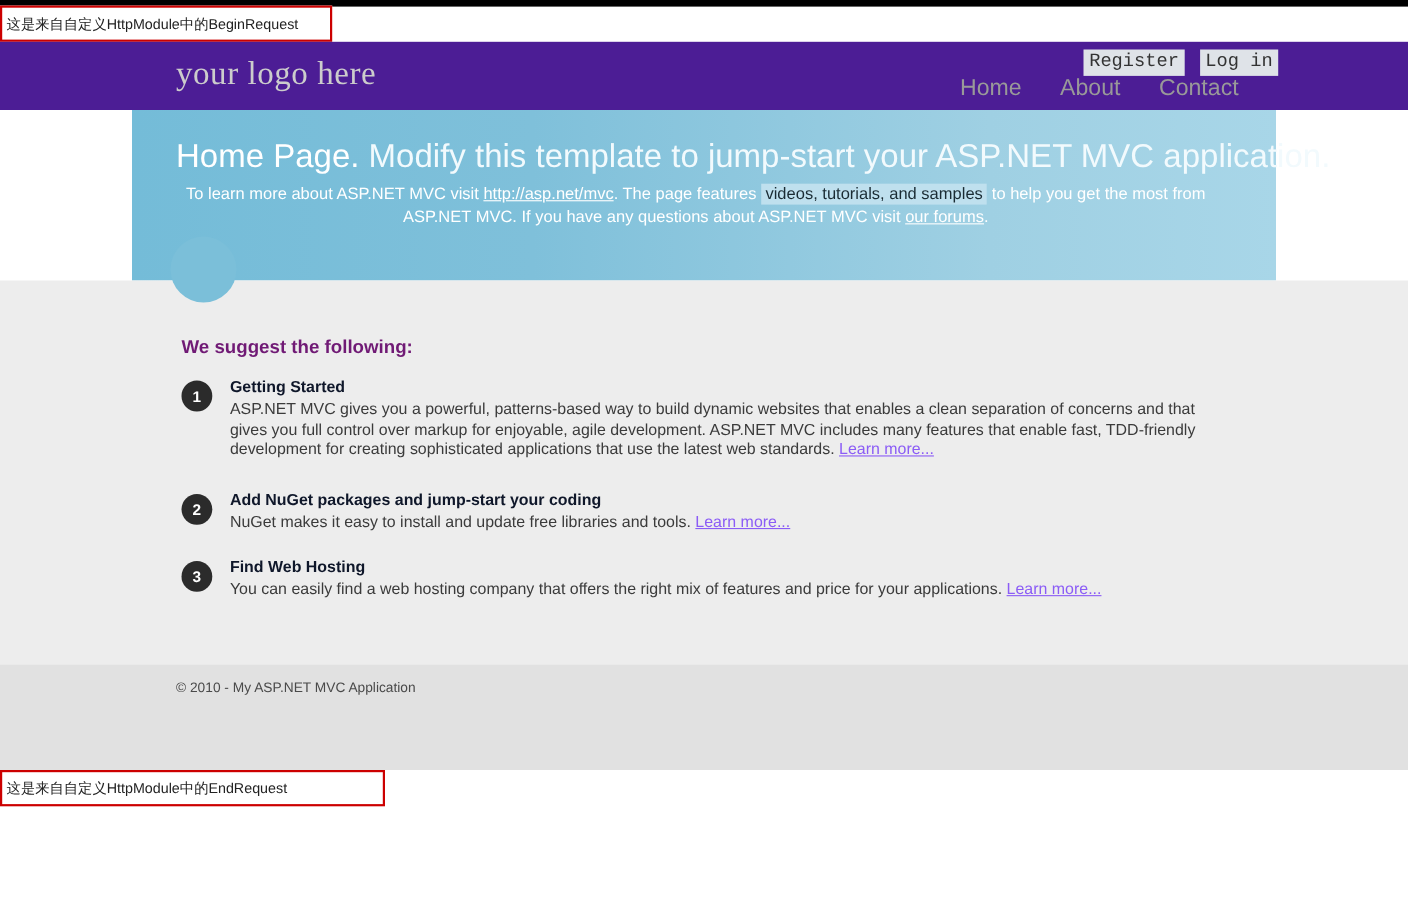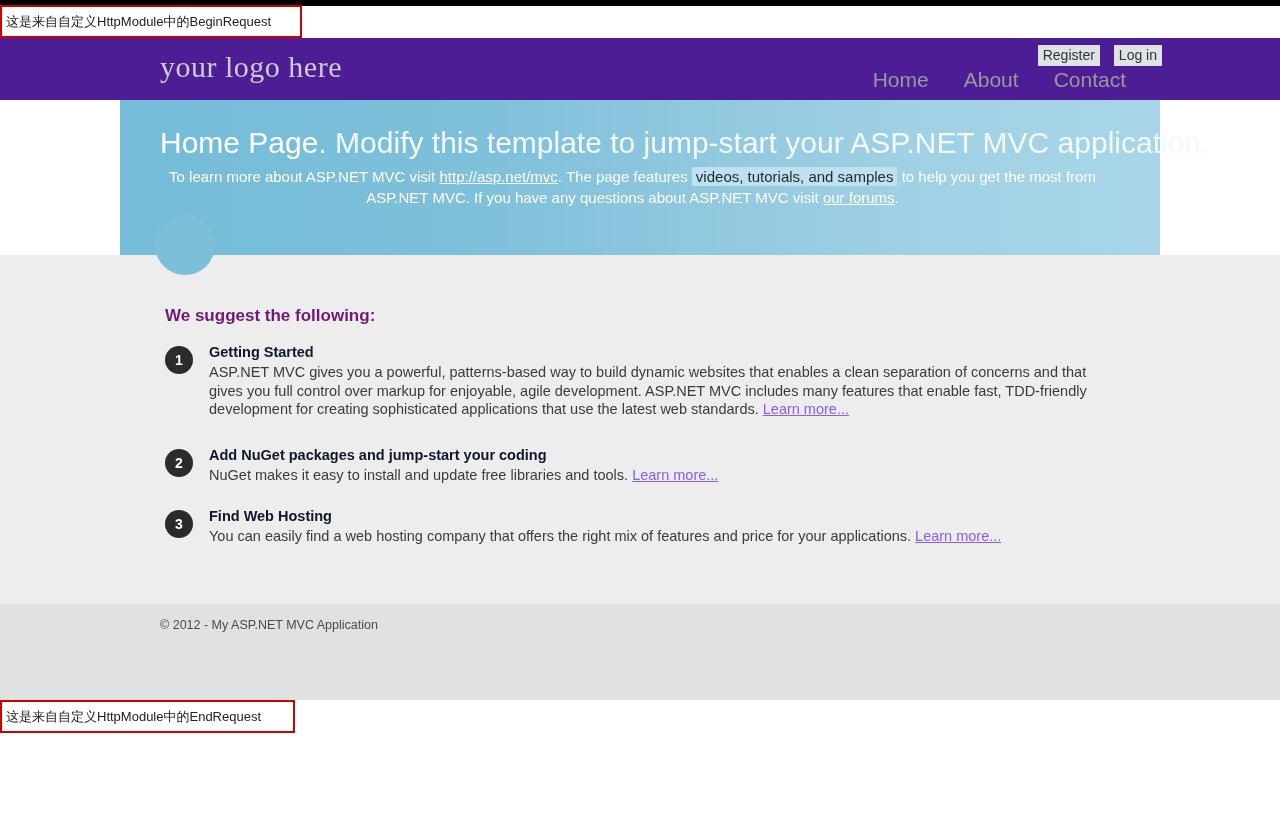--- a/index.html
+++ b/index.html
@@ -33,21 +33,21 @@
     background: #ffffff;
     display: flex;
     align-items: center;
     padding-left: 4px;
     font-size: 13px;
     color: #222222;
     line-height: 1.2;
     white-space: nowrap;
   }
   .module-box.begin { left: 0px; top: 5px; width: 302px; height: 33px; }
-  .module-box.end   { left: 0px; top: 700px; width: 295px; height: 33px; }
+  .module-box.end   { left: 0px; top: 700px; width: 350px; height: 33px; }
 
   
   .site-header {
     position: absolute;
     left: 0; top: 38px;
     width: 1280px;
     height: 62px;
     background: #4c1d95;
   }
   .brand {
@@ -60,26 +60,27 @@
     font-weight: normal;
   }
   .auth-links {
     position: absolute;
     right: 118px; top: 7px;
     display: flex;
     gap: 14px;
     align-items: center;
   }
   .auth-link {
-    font-size: 14px;
+    font-size: 17px;
     color: #333333;
     background: #dfe3e8;
     padding: 2px 5px;
     text-decoration: none;
     line-height: 1.2;
+    font-family: Liberation Mono, monospace;
   }
   .main-nav {
     position: absolute;
     right: 154px; top: 30px;
     display: flex;
     gap: 35px;
     align-items: baseline;
   }
   .nav-link {
     font-size: 21px;
@@ -289,21 +290,21 @@
       <div class="badge">3</div>
       <div class="ftitle">Find Web Hosting</div>
       <div class="fbody">
         <span>You can easily find a web hosting company that offers the right mix of features and price for your applications.</span>
         <a href="#">Learn more...</a>
       </div>
     </div>
   </div>
 
   <div class="footer-band">
-    <div class="footer-text">© 2012 - My ASP.NET MVC Application</div>
+    <div class="footer-text">© 2010 - My ASP.NET MVC Application</div>
   </div>
 
   <div class="page-bottom"></div>
 
   <div class="module-box end">
     <span>这是来自自定义HttpModule中的EndRequest</span>
   </div>
 
 </div>
 

